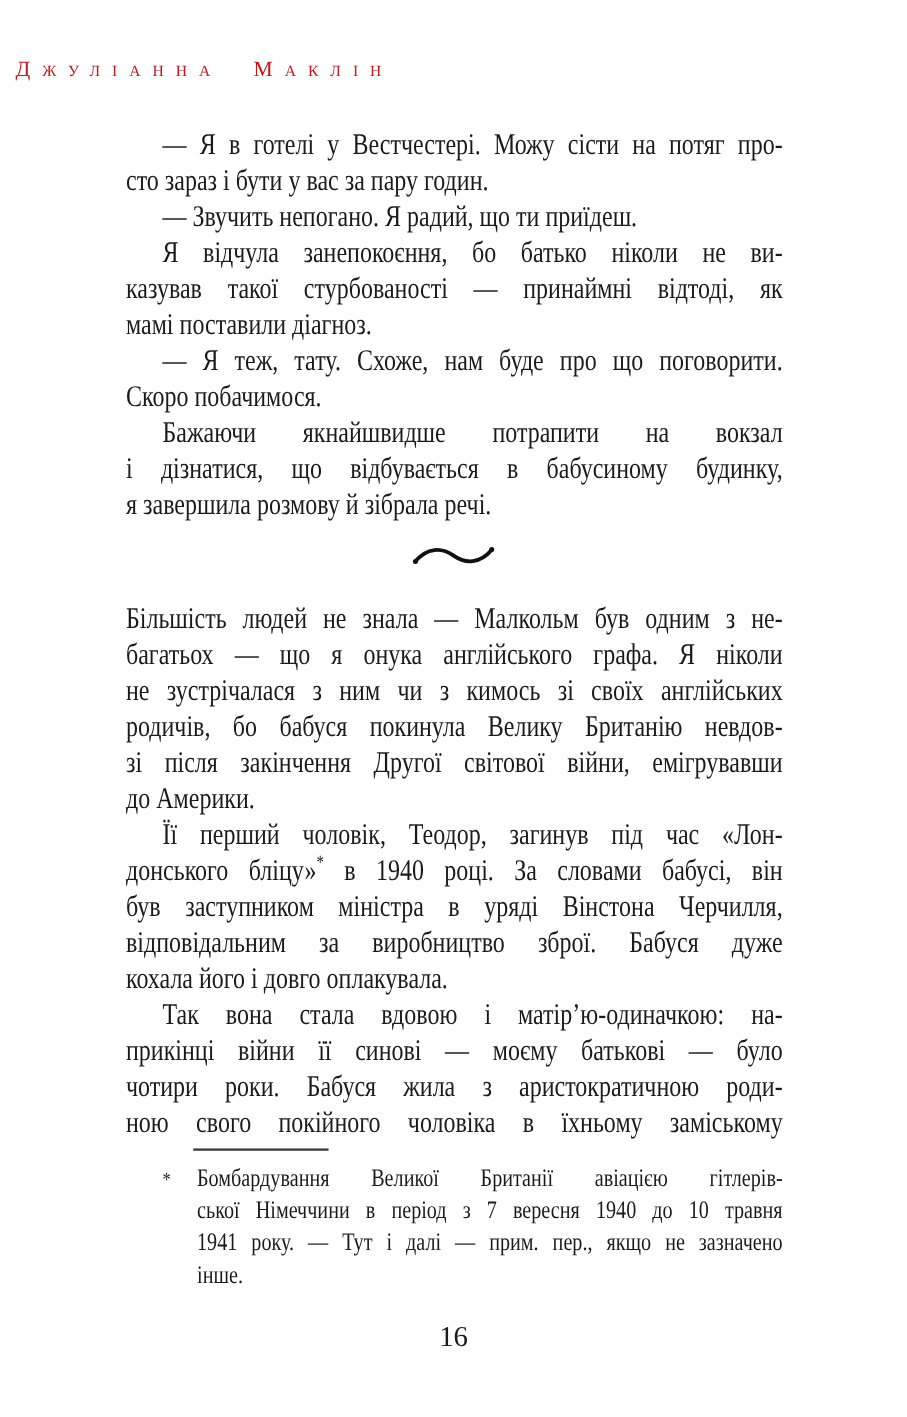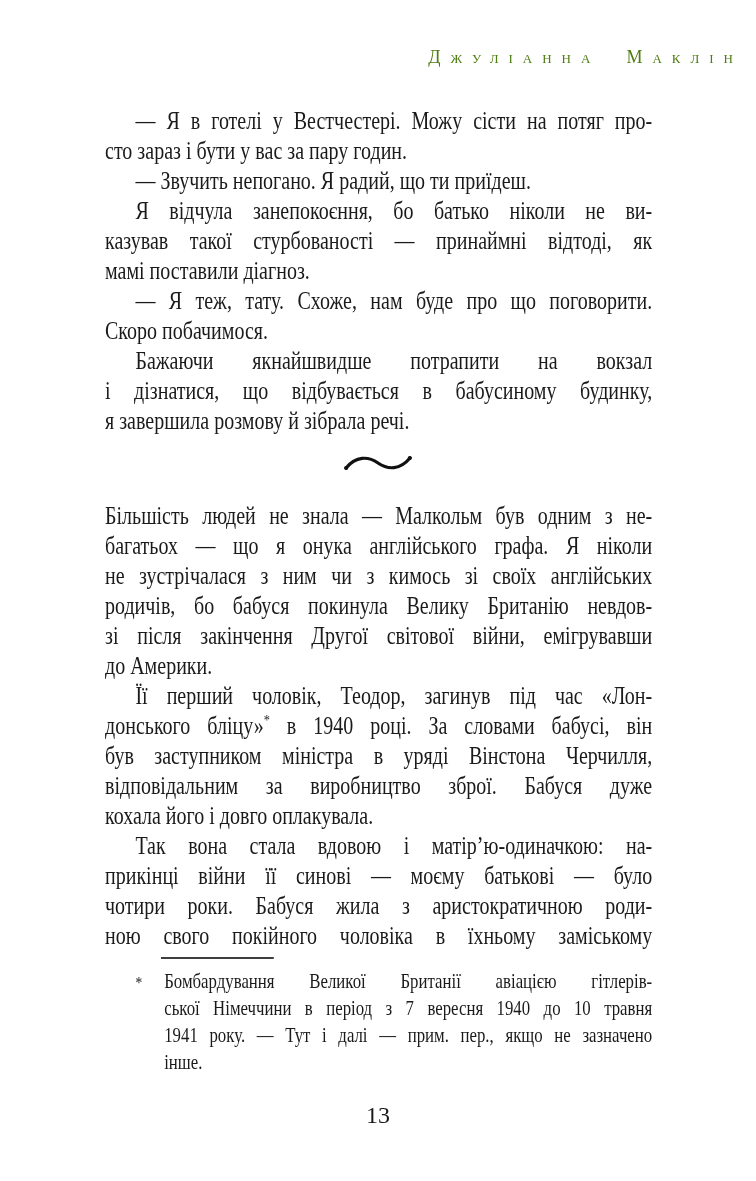--- a/index.html
+++ b/index.html
@@ -16,22 +16,22 @@
     font-family: "Liberation Serif", "DejaVu Serif", serif;
     overflow: hidden;
   }
 
   
   .running-head {
     position: absolute;
     top: 47px;
     left: 0;
     right: 0;
-    text-align: right;
-    color: #4d7c0f;
+    text-align: left;
+    color: #b91c1c;
     white-space: nowrap;
   }
   .hw { display: inline-block; margin: 0 13px; letter-spacing: 10px; }
   .hw .cap  { font-size: 18px; }
   .hw .rest { font-size: 13px; text-transform: uppercase; }
 
   
   .text-block {
     position: absolute;
     left: 105px;
@@ -148,15 +148,15 @@
     <div class="fn-rule"></div>
     <span class="fn-marker">*</span>
     <div class="fn-lines">
         <div class="line j"><span>Бомбардування Великої Британії авіацією гітлерів-</span></div>
         <div class="line j"><span>ської Німеччини в період з 7 вересня 1940 до 10 травня</span></div>
         <div class="line j"><span>1941 року. — </span><span class="i">Тут і далі — прим. пер., якщо не зазначено</span></div>
         <div class="line"><span class="i">інше.</span></div>
       </div>
   </footer>
 
-  <div class="pagenum">13</div>
+  <div class="pagenum">16</div>
 
 </div>
 
 </body></html>

